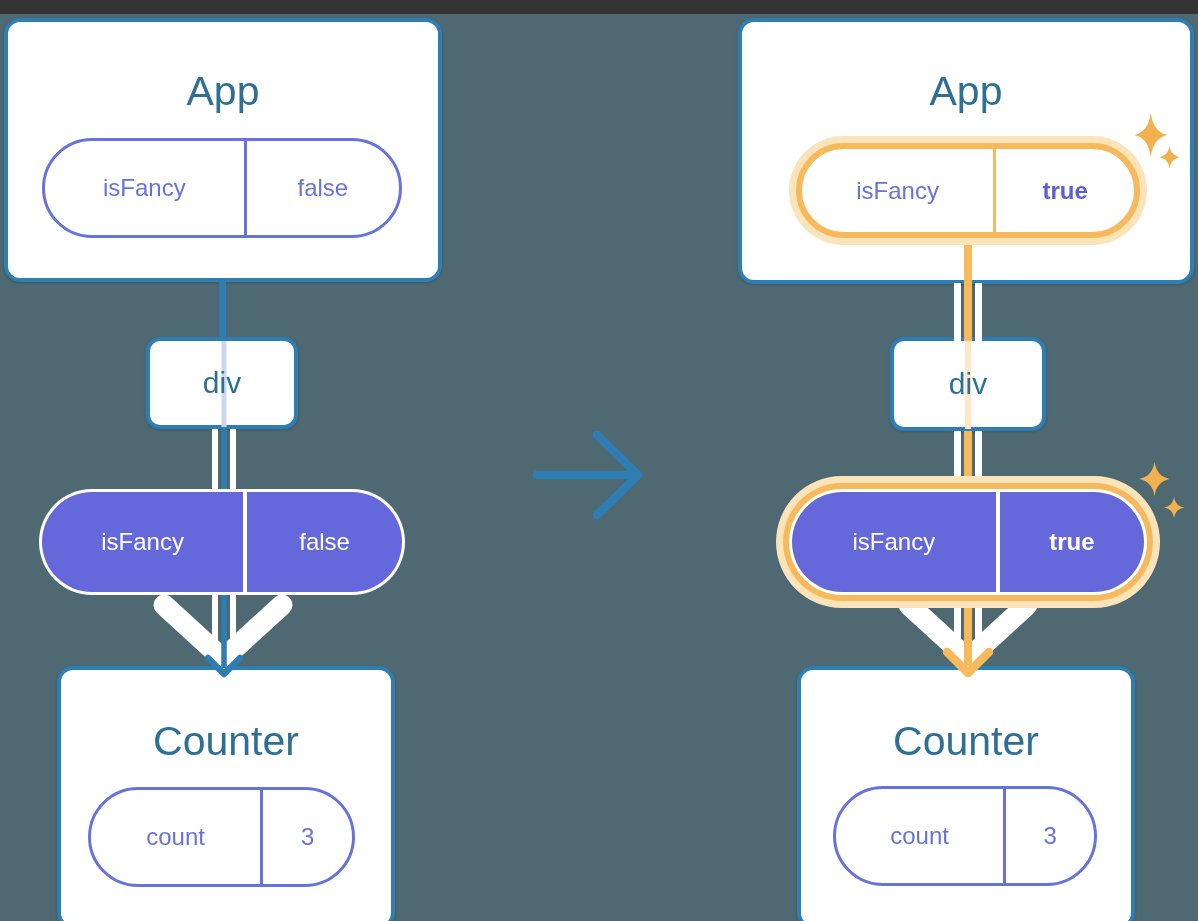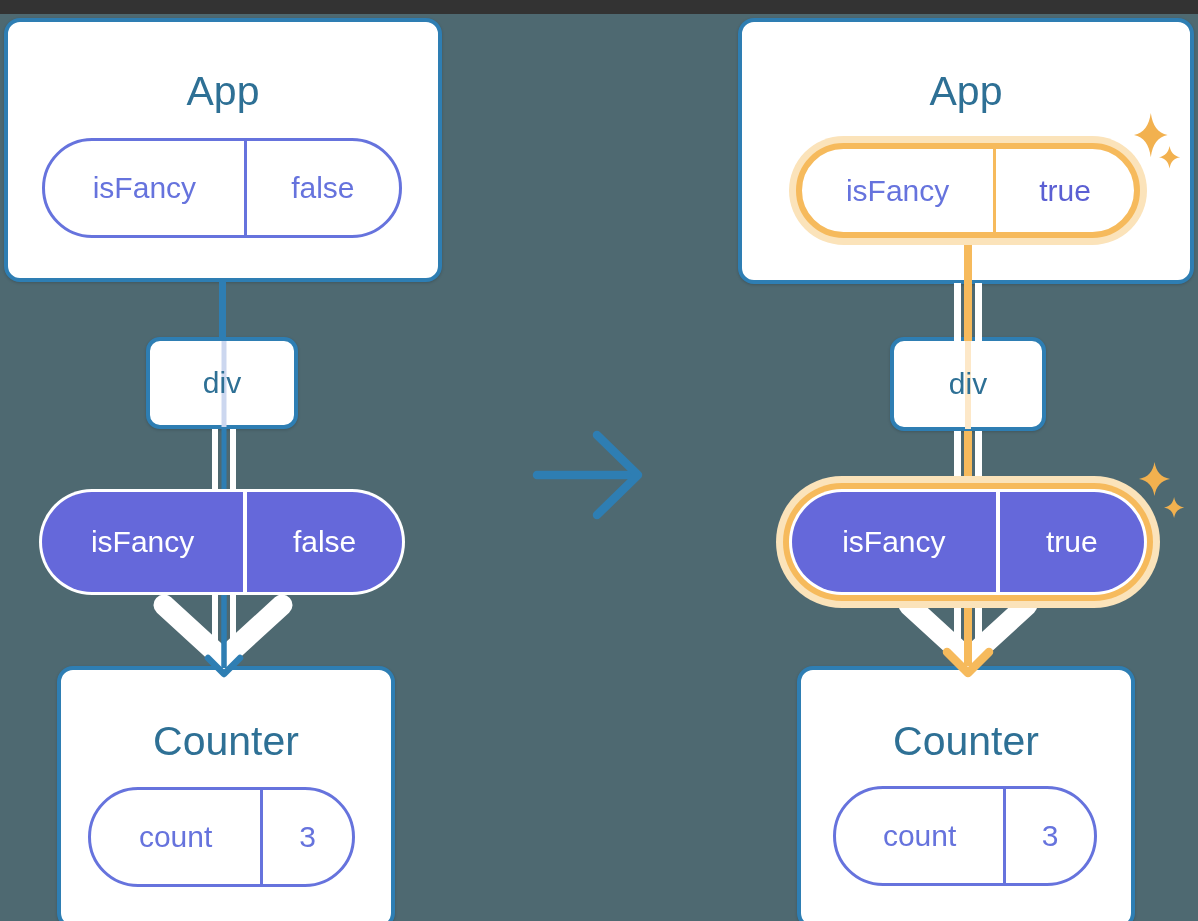--- a/index.html
+++ b/index.html
@@ -15,34 +15,34 @@
     border:4px solid var(--card-border);
     border-radius:16px;z-index:1;
     box-shadow:0 1px 3px rgba(0,0,0,.18);
   }
   .card-title{
     position:absolute;left:0;right:0;text-align:center;
     color:var(--title-text);font-size:41px;font-weight:500;z-index:1;
   }
   .pill{
     position:absolute;display:flex;border-radius:999px;z-index:3;
-    font-size:30px;overflow:hidden;justify-content:center;
+    font-size:24px;overflow:hidden;justify-content:center;
   }
   .pill .cell{display:flex;align-items:center;justify-content:center;}
   .prop-pill{background:var(--card-bg);border:3px solid var(--purple);color:var(--purple);}
   .prop-pill .cell-left{border-right:3px solid var(--purple);}
   .prop-pill-hl{background:var(--card-bg);border:6px solid var(--orange);
     box-shadow:0 0 0 7px var(--orange-glow);color:var(--purple);}
   .prop-pill-hl .cell-left{border-right:3px solid var(--orange);}
   .state-pill{background:var(--pill-fill);color:#fff;box-shadow:0 0 0 3px #fff;}
   .state-pill .cell-left{border-right:4px solid #fff;}
   .state-pill-hl{background:var(--pill-fill);color:#fff;
     box-shadow:0 0 0 3px #fff,0 0 0 9px var(--orange),0 0 0 16px var(--orange-glow);}
   .state-pill-hl .cell-left{border-right:4px solid #fff;}
-  .bold{font-weight:400;color:var(--purple-bold);}
+  .bold{font-weight:700;color:var(--purple-bold);}
   .div-label{
     position:absolute;z-index:4;display:flex;align-items:center;justify-content:center;
     color:var(--title-text);font-size:30px;font-weight:500;
   }
   .overlay{position:absolute;left:0;top:0;z-index:2;pointer-events:none;}
 </style>
 </head>
 <body>
 
 <div class="scene">

